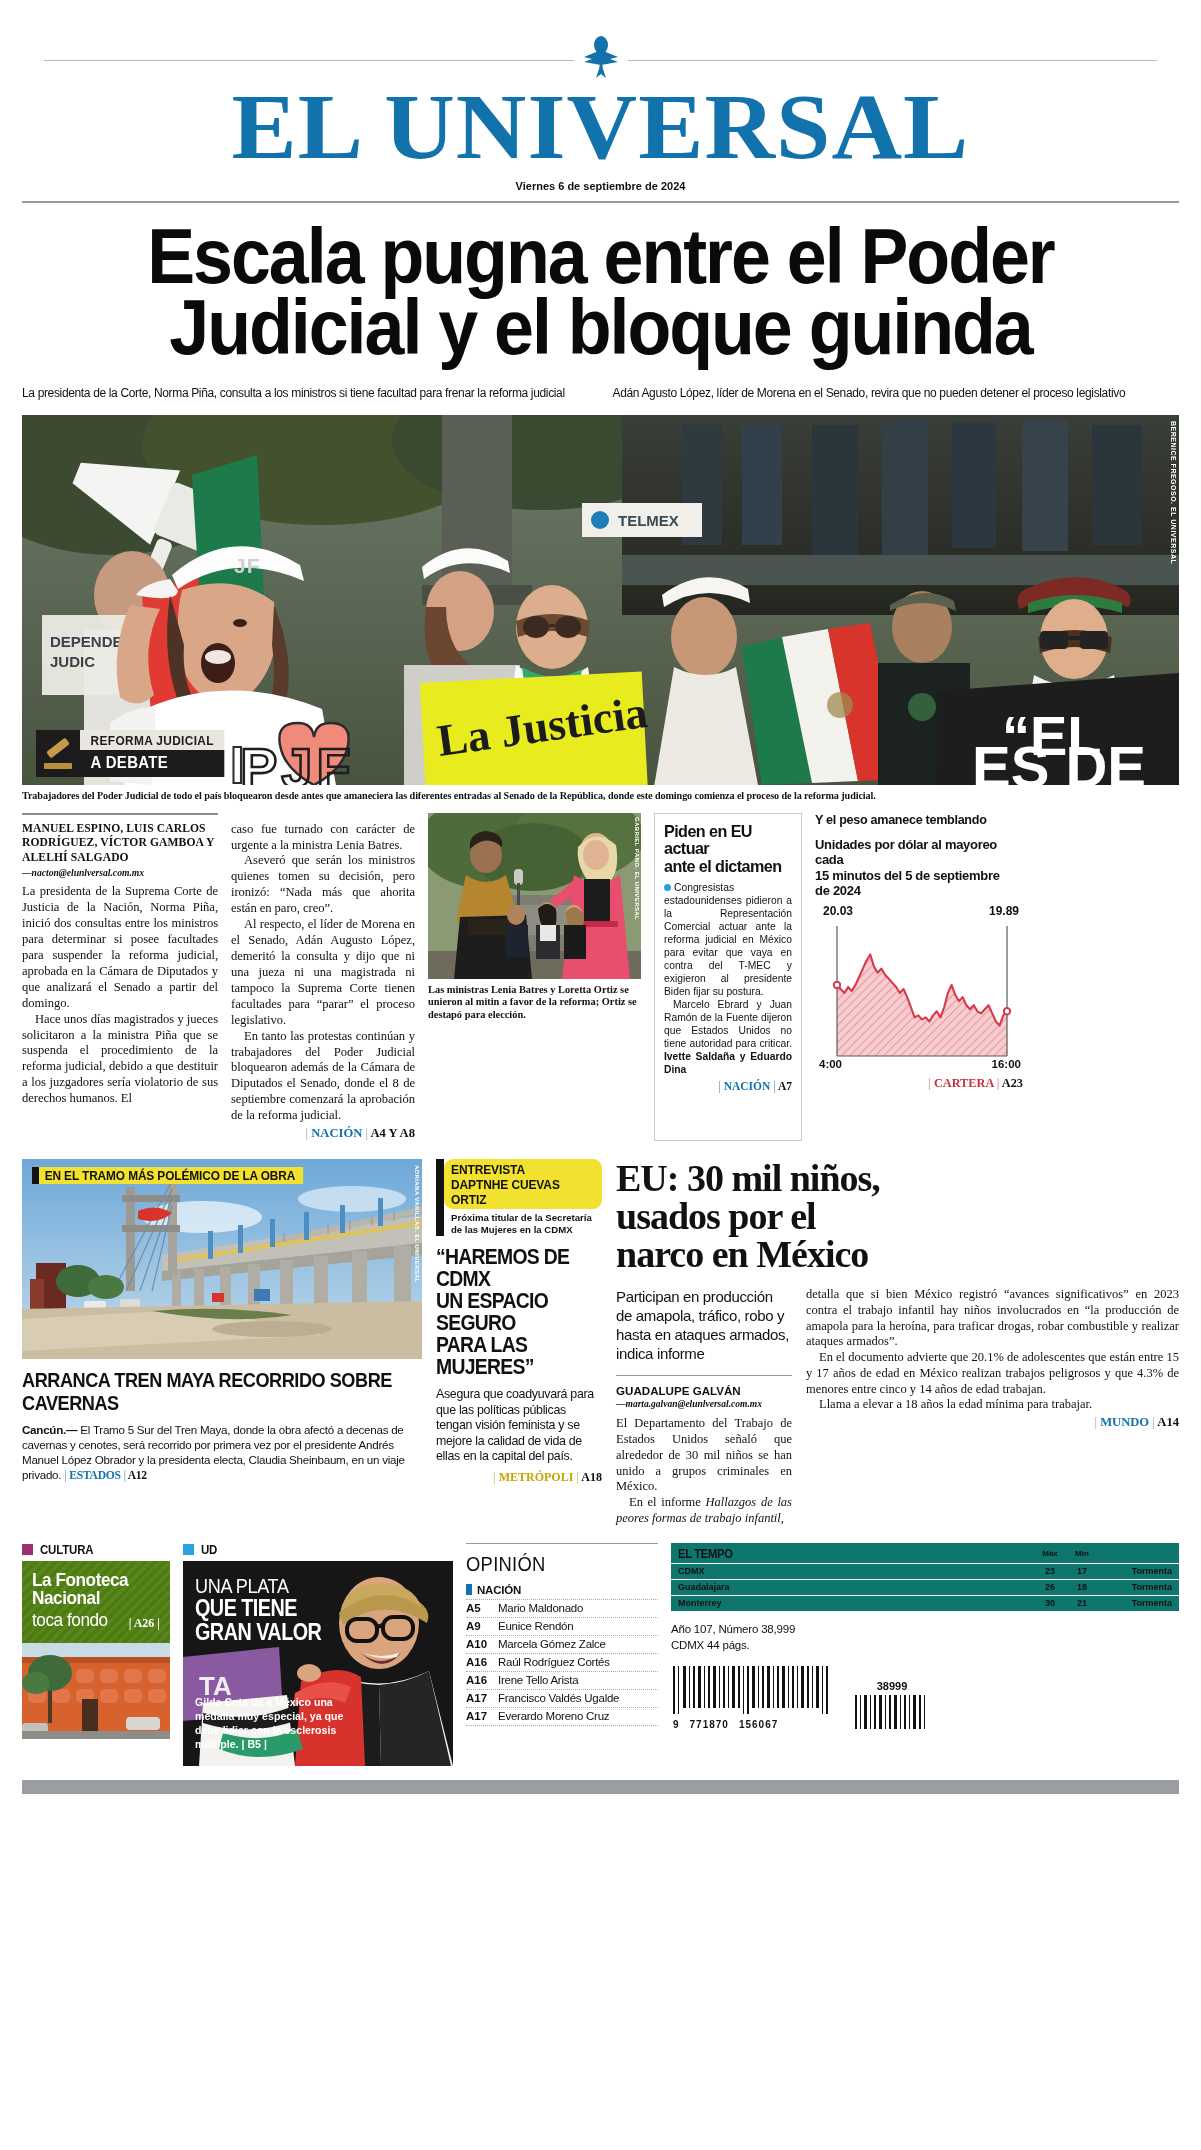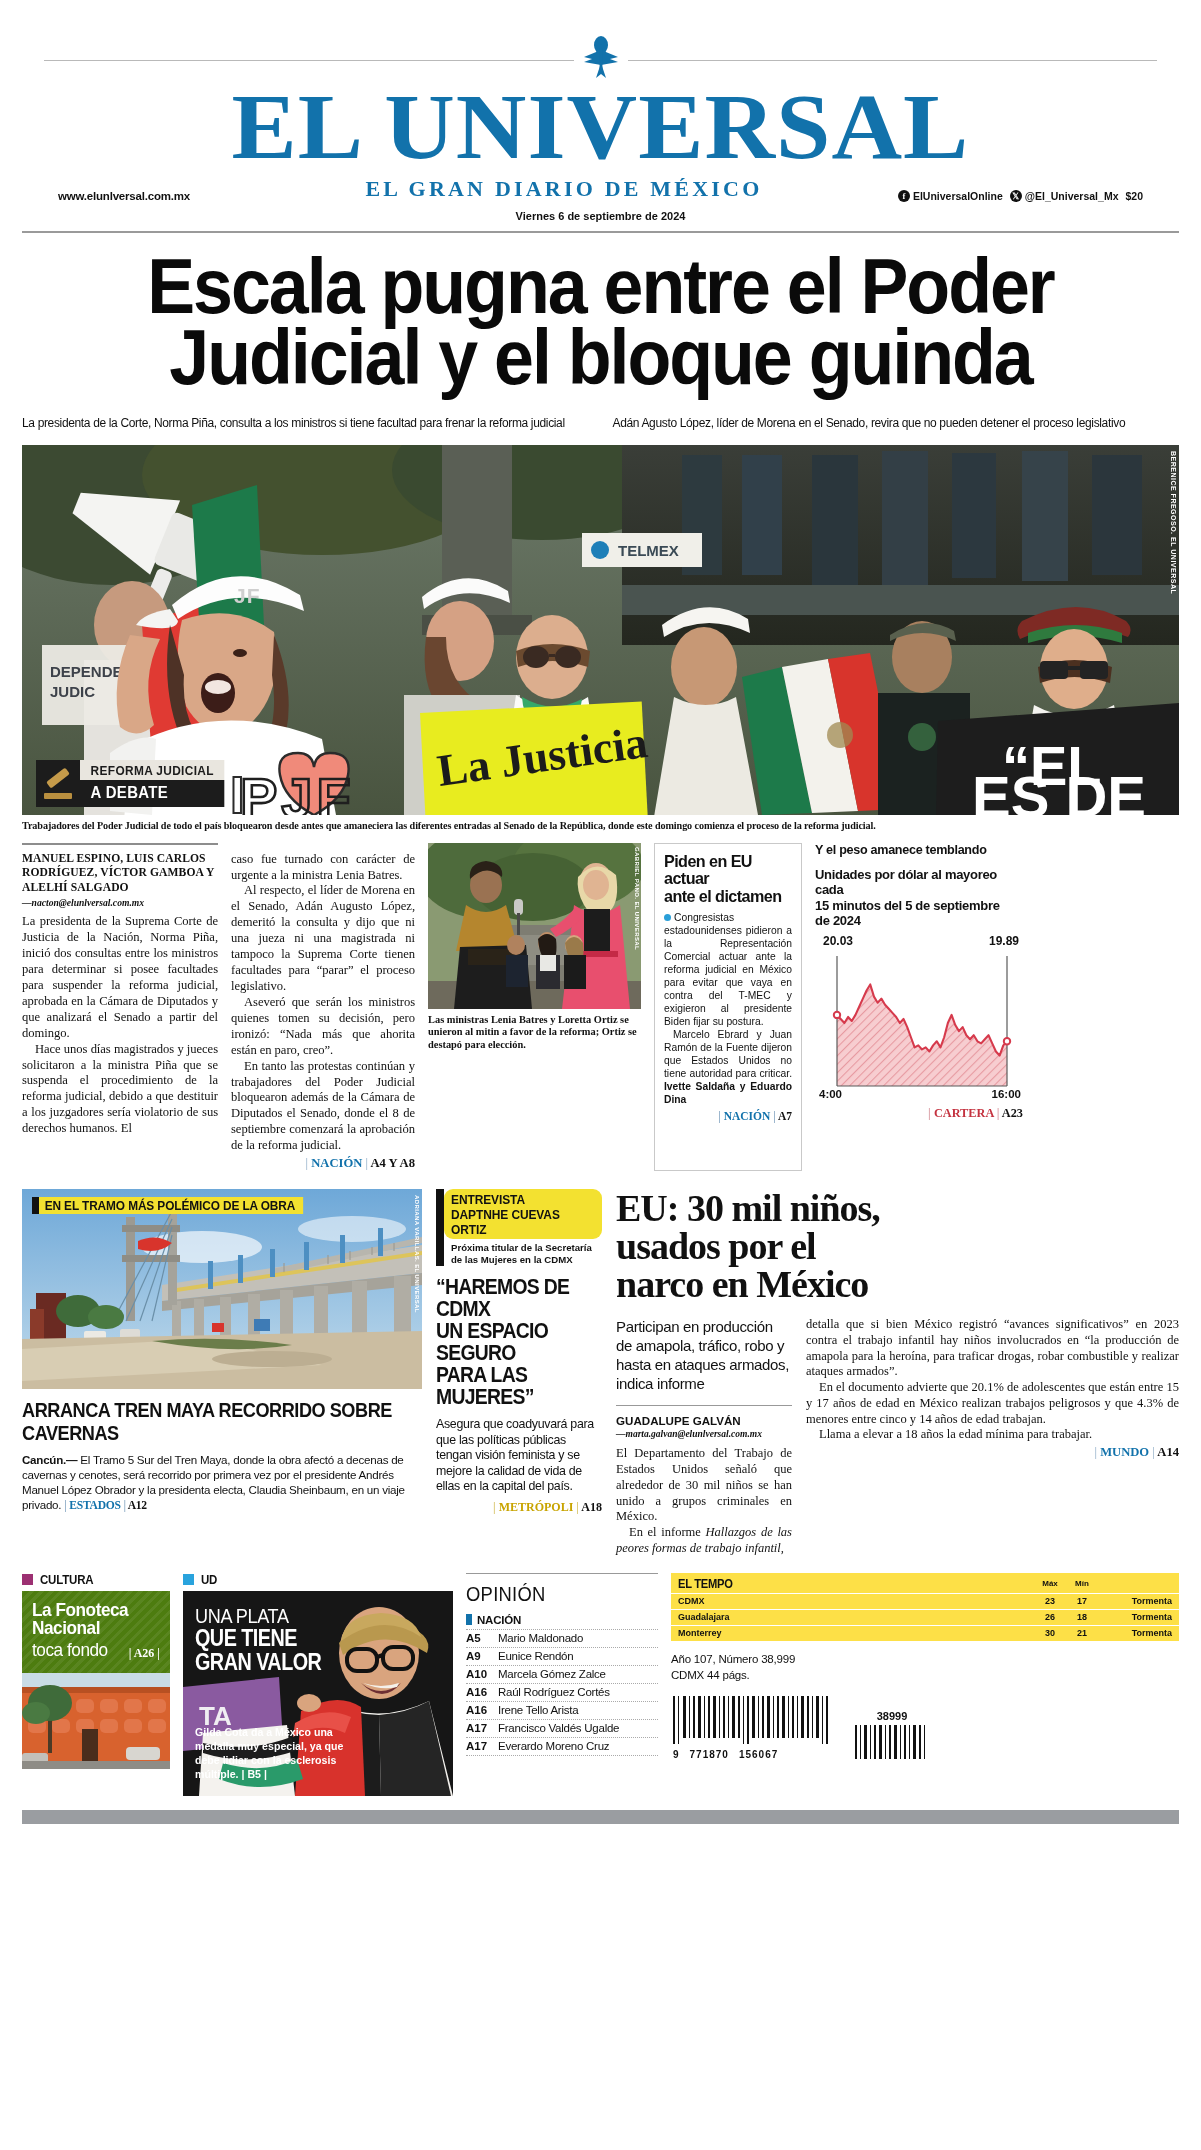--- a/index.html
+++ b/index.html
@@ -225,21 +225,21 @@
   .op-rule { height:1px; background:#999; margin-bottom: 9px; }
   .op-title { font-weight:400; font-size: 20px; letter-spacing:0.3px; transform:scaleX(0.92); transform-origin:left; margin-bottom: 8px;}
   .op-sec { display:flex; align-items:center; gap:5px; border-bottom: 1px dotted #aaa; padding-bottom:3px; }
   .op-sq { width: 6px; height: 11px; background:#1272ab; }
   .op-sec-t { font-weight:700; font-size: 11.5px; letter-spacing:-0.2px; }
   .op-row { display:flex; gap: 8px; border-bottom: 1px dotted #aaa; padding: 2.5px 0 2.5px; }
   .op-pg { font-weight:700; font-size: 11.5px; width: 24px; }
   .op-nm { font-size: 11.5px; letter-spacing:-0.25px; }
 
   .colophon { flex:1; }
-  .tiempo { background:#fde047; }
+  .tiempo { background:#0f766e; }
   .t-head { display:flex; align-items:center; padding: 4px 7px 2px; }
   .t-h-t { font-weight:700; font-size: 12px; flex:1; letter-spacing:-0.3px; transform:scaleX(0.93); transform-origin:left;}
   .t-h-c { font-weight:700; font-size: 8px; width: 32px; text-align:center; }
   .t-h-s { width: 74px; }
   .t-row { display:flex; align-items:center; padding: 2.5px 7px; border-top: 1px solid #fff; font-size: 9px; }
   .t-city { font-weight:700; flex:1; }
   .t-v { width: 32px; text-align:center; font-weight:700; }
   .t-st { width: 74px; text-align:right; font-weight:700; }
   .colo-txt { font-size: 11.5px; margin-top: 10px; line-height: 1.45; letter-spacing:-0.2px;}
   .barcodes { display:flex; align-items:flex-end; gap: 14px; margin-top: 10px; }
@@ -261,35 +261,20 @@
       <svg width="54" height="46" viewBox="0 0 54 46">
         <rect x="0" y="0" width="54" height="46" fill="#fff"></rect>
         <ellipse cx="27" cy="11" rx="7" ry="9" fill="#1272ab"></ellipse>
         <circle cx="27" cy="7" r="3.4" fill="#1272ab"></circle>
         <path d="M27 16 L44 23 L36 25 L44 28 L27 31 L10 28 L18 25 L10 23 Z" fill="#1272ab"></path>
         <path d="M27 29 L32 44 L27 40 L22 44 Z" fill="#1272ab"></path>
         <rect x="25.6" y="14" width="2.8" height="22" fill="#1272ab"></rect>
       </svg>
     </div>
     <div class="mast-title">EL UNIVERSAL</div>
-    <div class="mast-row">
-      <div class="mast-url">www.elunlversal.com.mx</div>
-      <div class="mast-slogan">EL GRAN DIARIO DE  MÉXICO</div>
-      <div class="mast-social">
-        <span class="soc">
-          <span class="soc-ic">f</span>
-          <span>ElUniversalOnline</span>
-        </span>
-        <span class="soc">
-          <span class="soc-ic">𝕏</span>
-          <span>@El_Universal_Mx</span>
-        </span>
-        <span>$20</span>
-      </div>
-    </div>
     <div class="mast-date">Viernes 6 de septiembre de 2024</div>
     <div class="hr-dark"></div>
   </div>
 
   <div class="lead-head">
     <div>Escala pugna entre el Poder</div>
     <div>Judicial y el bloque guinda</div>
   </div>
   <div class="lead-decks">
     <div class="lead-deck">La presidenta de la Corte, Norma Piña, consulta a los ministros si tiene facultad para frenar la reforma judicial</div>
@@ -438,22 +423,22 @@
       <div class="byline-mail">—nacton@elunlversal.com.mx</div>
       <div class="bodytext">
         <p>La presidenta de la Suprema Corte de Justicia de la Nación, Norma Piña, inició dos consultas entre los ministros para determinar si posee facultades para suspender la reforma judicial, aprobada en la Cámara de Diputados y que analizará el Senado a partir del domingo.</p>
         <p>Hace unos días magistrados y jueces solicitaron a la ministra Piña que se suspenda el procedimiento de la reforma judicial, debido a que destituir a los juzgadores sería violatorio de sus derechos humanos. El</p>
       </div>
     </div>
 
     <div class="col-narrow" style="width:184px">
       <div class="bodytext" style="margin-top:9px">
         <p>caso fue turnado con carácter de urgente a la ministra Lenia Batres.</p>
+        <p>Aseveró que serán los ministros quienes tomen su decisión, pero ironizó: “Nada más que ahorita están en paro, creo”.</p>
         <p>Al respecto, el líder de Morena en el Senado, Adán Augusto López, demeritó la consulta y dijo que ni una jueza ni una magistrada ni tampoco la Suprema Corte tienen facultades para “parar” el proceso legislativo.</p>
-        <p>Aseveró que serán los ministros quienes tomen su decisión, pero ironizó: “Nada más que ahorita están en paro, creo”.</p>
         <p>En tanto las protestas continúan y trabajadores del Poder Judicial bloquearon además de la Cámara de Diputados el Senado, donde el 8 de septiembre comenzará la aprobación de la reforma judicial.</p>
       </div>
       <div class="ref">
         <span class="bar">|</span> <span class="sec">NACIÓN</span>
         <span class="bar">|</span> <span>A4 Y A8</span>
       </div>
     </div>
 
     <div class="mini-photo-col">
       <div class="mini-photo">

